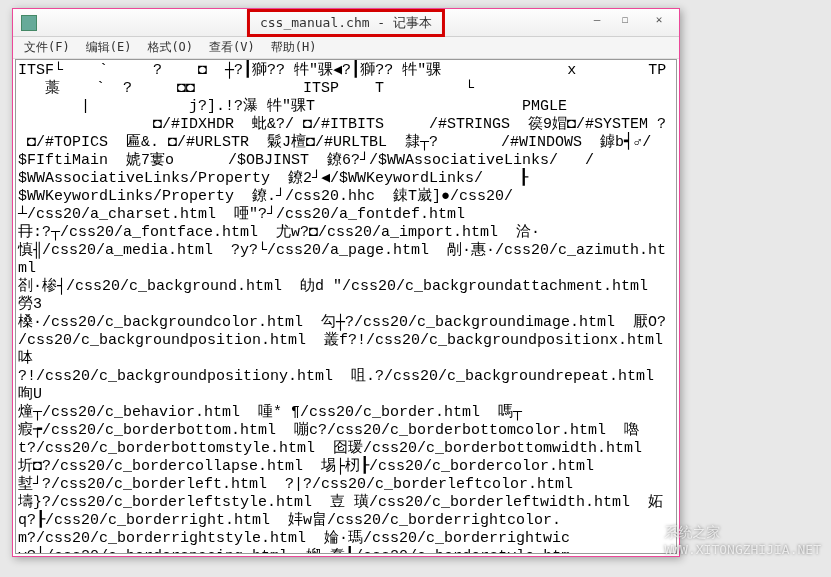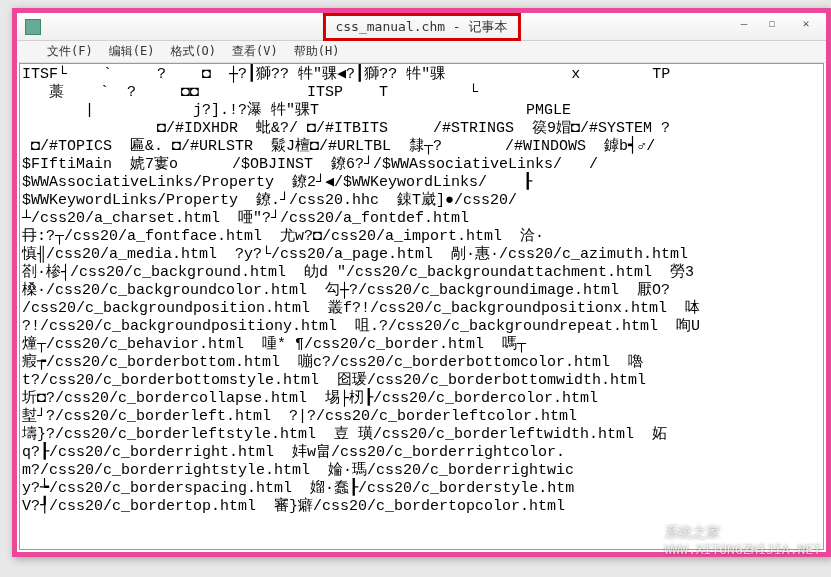--- a/index.html
+++ b/index.html
@@ -8,24 +8,24 @@
       background: #e8e8e8;
       width: 831px;
       height: 577px;
       position: relative;
       overflow: hidden;
     }
     .window {
       position: absolute;
       top: 8px;
       left: 12px;
-      width: 819px;
+      width: 668px;
       height: 549px;
       background: #fff;
-      border: 5px solid #ec4899;
+      border: 1px solid #ec4899;
       box-shadow: 2px 2px 8px rgba(0,0,0,0.3);
     }
     .titlebar {
       height: 28px;
       background: linear-gradient(to bottom, #fdfdfd, #f0f0f0);
       border-bottom: 1px solid #d0d0d0;
       display: flex;
       align-items: center;
       position: relative;
     }
@@ -65,21 +65,21 @@
       color: #555;
       cursor: pointer;
     }
     .win-btn.close { width: 40px; }
     .menubar {
       height: 22px;
       background: #f5f5f5;
       border-bottom: 1px solid #e0e0e0;
       display: flex;
       align-items: center;
-      padding-left: 22px;
+      padding-left: 3px;
     }
     .menu-item {
       font-size: 12px;
       color: #333;
       padding: 0 8px;
       cursor: pointer;
     }
     .content-area {
       position: absolute;
       top: 50px;

